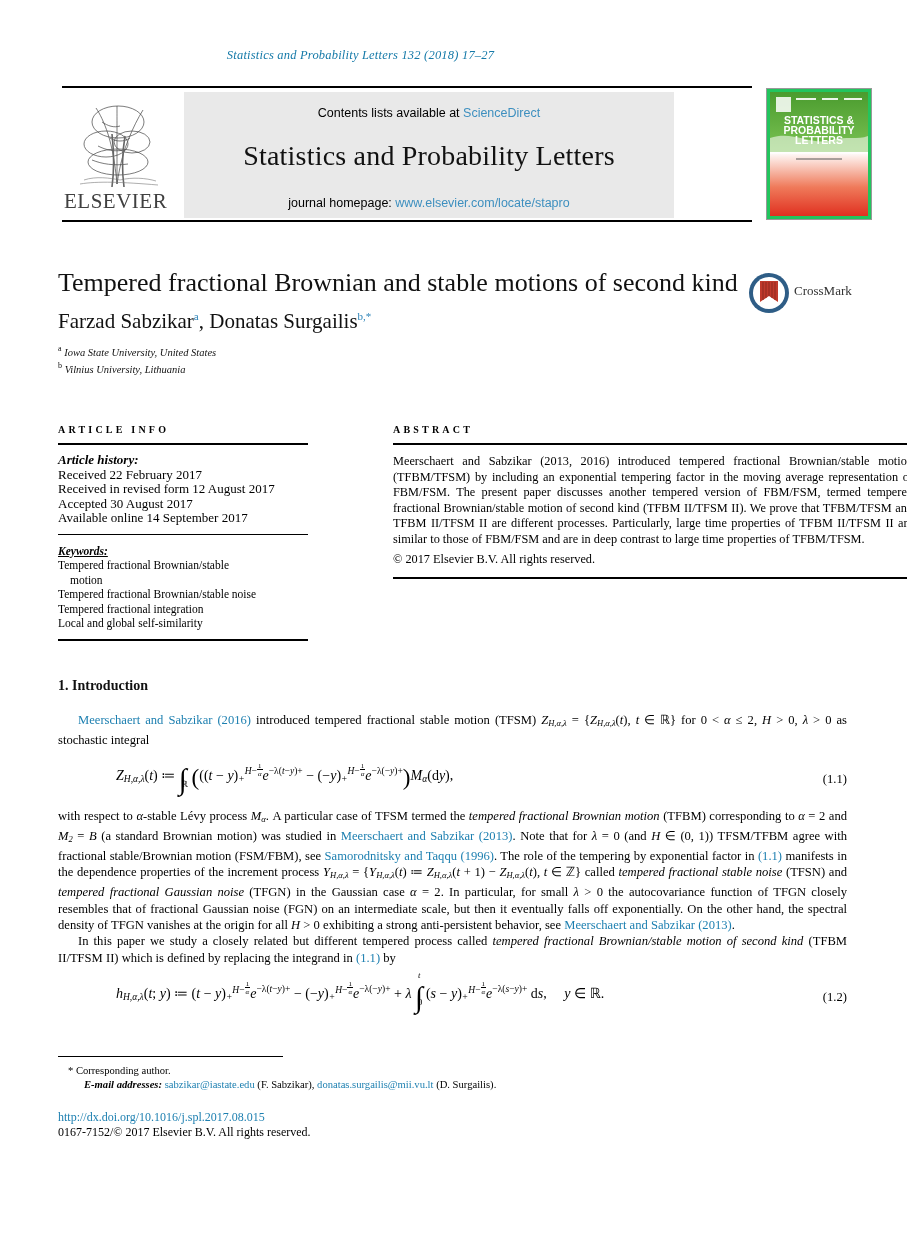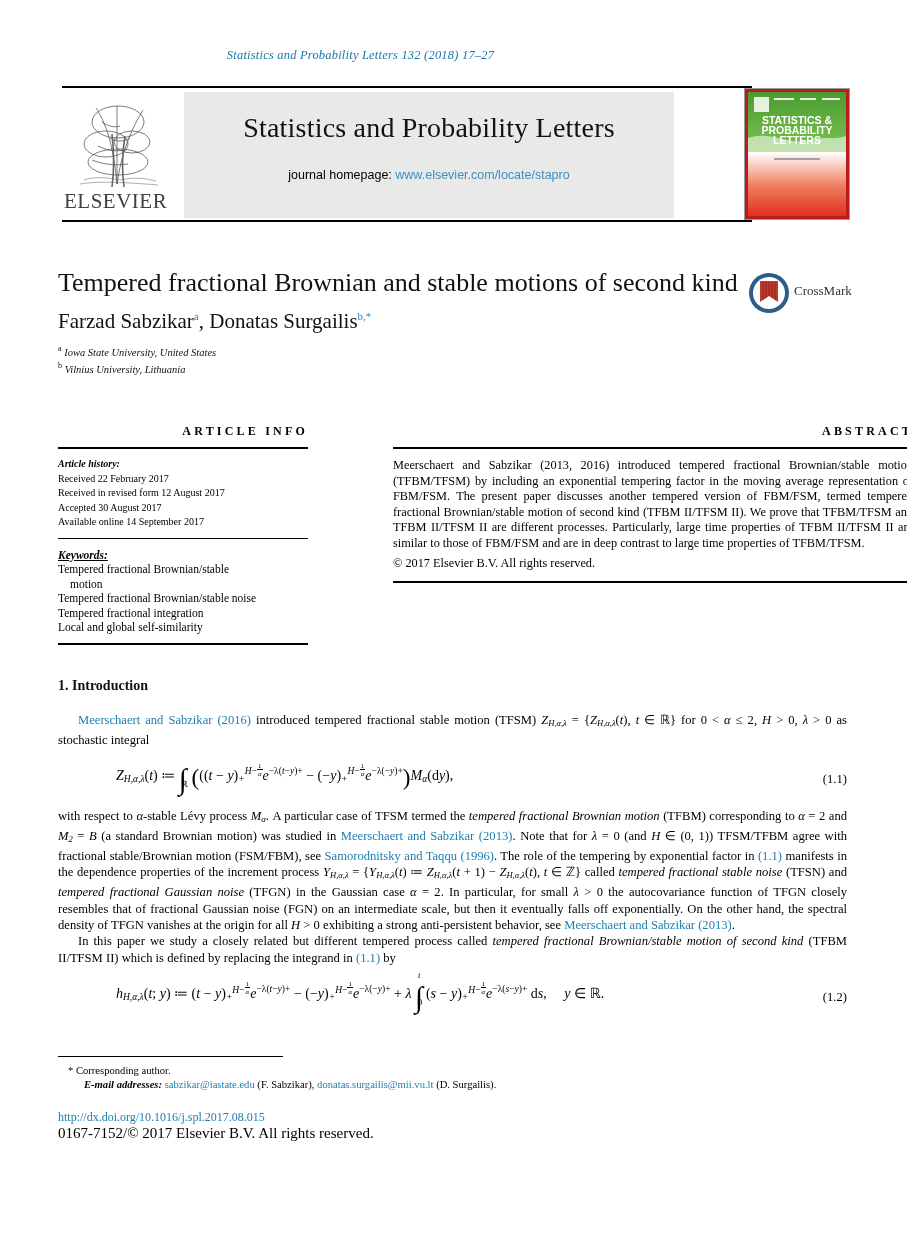--- a/index.html
+++ b/index.html
@@ -100,26 +100,26 @@
     letter-spacing: .2px;
   }
   .homepage-line {
     margin-top: 24px;
     font-family: "Liberation Sans", sans-serif;
     font-size: 12.5px;
     color: #000;
   }
   .cover-thumb {
     position: absolute;
-    left: 682px;
+    left: 704px;
     top: 2px;
     width: 104px;
     height: 130px;
     border: 1px solid #999;
-    background: #b91c1c;
+    background: #22c55e;
     overflow: hidden;
   }
   .cover-inner { position:absolute; inset:3px; }
 
   
   .title-block {
     position: absolute;
     left: 58px;
     top: 266px;
     width: 680px;
@@ -183,34 +183,33 @@
   .abs-col {
     position: absolute;
     left: 346px;
     top: 424px;
     width: 520px;
     margin-left: 47px;
   }
   .sec-head {
     font-family: "Liberation Serif", serif;
     font-weight: bold;
-    font-size: 12px;
+    font-size: 10px;
     letter-spacing: 3.2px;
-    text-align: right;
   }
   .rule {
     height: 2px;
     background: #000;
     margin-top: 8px;
   }
   .rule.thin { height: 1px; }
   .hist-block {
     margin-top: 8px;
     font-family: "Liberation Serif", serif;
-    font-size: 10px;
+    font-size: 13px;
     line-height: 14.5px;
   }
   .hist-block .lbl { font-style: italic; font-weight: bold; }
   .kw-block {
     margin-top: 9px;
     font-family: "Liberation Serif", serif;
     font-size: 11.5px;
     line-height: 14.5px;
   }
   .kw-block .lbl { font-style: italic; font-weight: bold; text-decoration: underline; }
@@ -326,21 +325,21 @@
   .fn-email .lbl { font-style: italic; font-weight: bold; }
   .fn-email a { color: #1c7fb0; text-decoration: none; }
   .doi-line {
     margin-top: 18px;
     font-family: "Liberation Serif", serif;
     font-size: 12px;
     color: #1c7fb0;
   }
   .issn-line {
     font-family: "Liberation Serif", serif;
-    font-size: 15px;
+    font-size: 12px;
     color: #000;
   }
 </style>
 </head>
 <body>
 
 <div class="page">
 
   <div class="running-head">Statistics and Probability Letters 132 (2018) 17–27</div>
 
@@ -369,20 +368,23 @@
         <g stroke="#777" stroke-width="0.6" fill="none">
           <path d="M22 88 C34 84 48 86 58 88"></path>
           <path d="M58 88 C70 85 84 86 94 89"></path>
           <path d="M18 92 C36 89 60 90 96 93"></path>
         </g>
       </svg>
       <div class="elsevier-word">ELSEVIER</div>
     </div>
 
     <div class="journal-box">
+      <div class="contents-line">
+        <span>Contents lists available at </span><a href="#" class="sd-link">ScienceDirect</a>
+      </div>
       <div class="journal-name">Statistics and Probability Letters</div>
       <div class="homepage-line">
         <span>journal homepage: </span><a href="#">www.elsevier.com/locate/stapro</a>
       </div>
     </div>
 
     <div class="cover-thumb">
       <svg class="cover-inner" width="98" height="124" viewBox="0 0 98 124">
         <defs>
           <linearGradient id="gtop" x1="0" y1="0" x2="0" y2="1">

